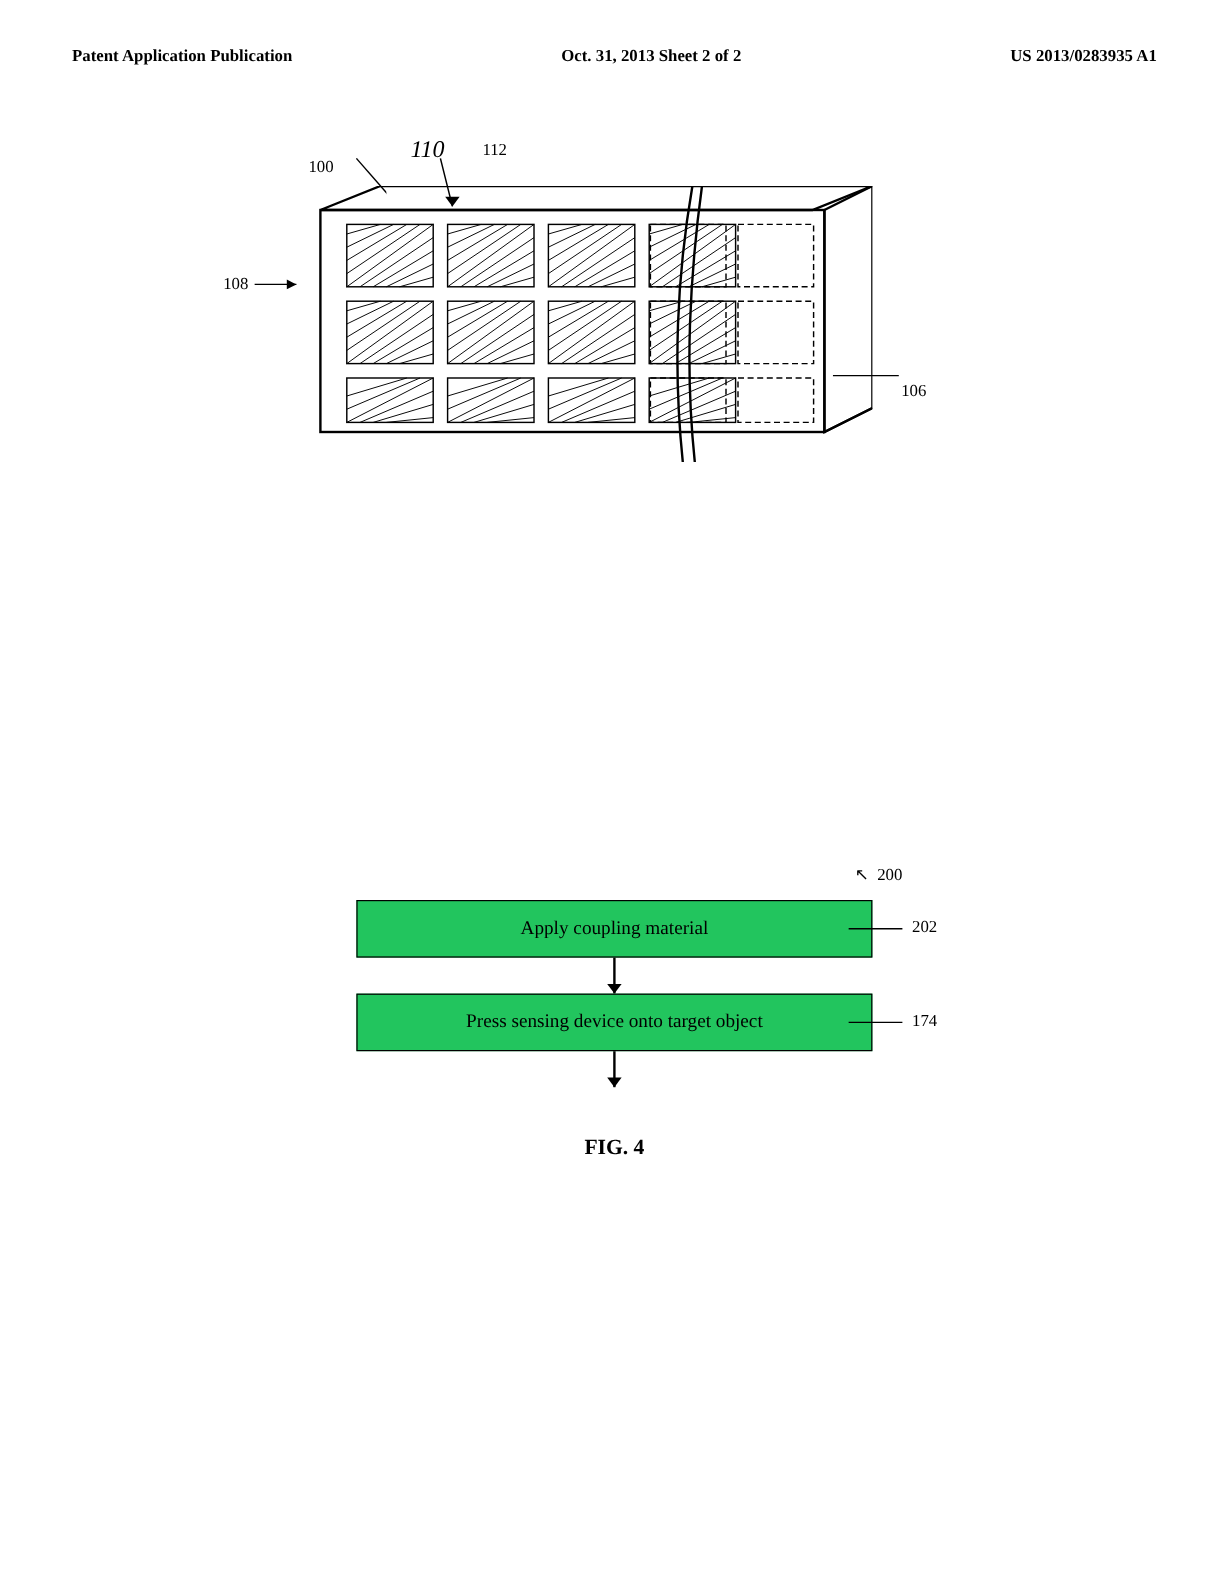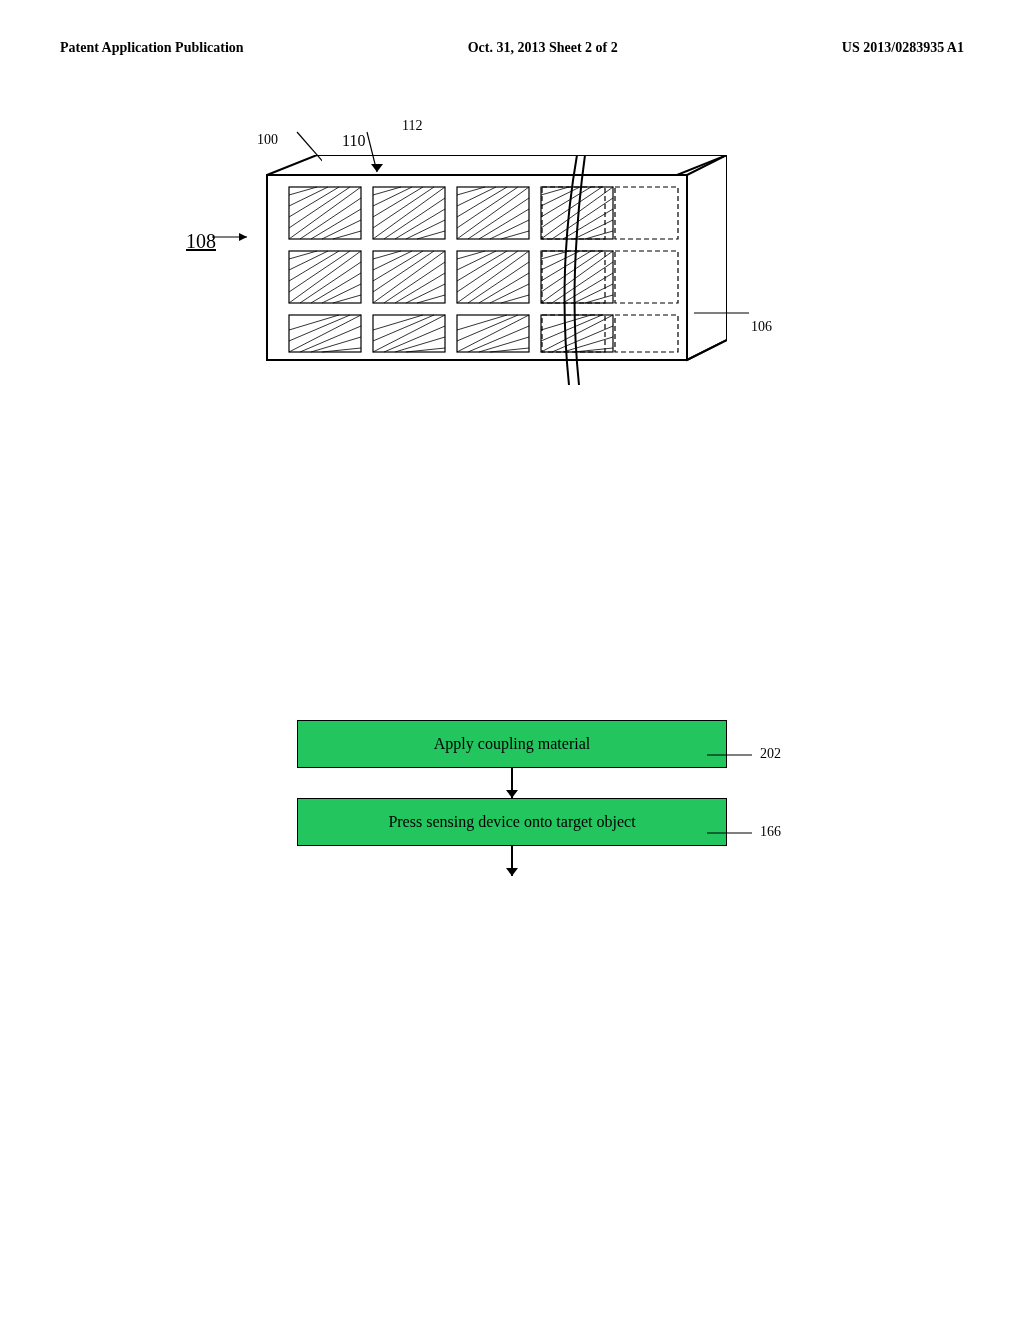--- a/index.html
+++ b/index.html
@@ -65,21 +65,20 @@
       position: relative;
     }
 
     .flow-ref {
       position: absolute;
       right: -55px;
       top: 50%;
       transform: translateY(-50%);
       font-size: 14px;
       white-space: nowrap;
-      margin-top: 10px;
     }
 
     .flow-connector {
       width: 2px;
       height: 30px;
       background: #000;
       position: relative;
       display: flex;
       justify-content: center;
     }
@@ -115,29 +114,29 @@
 
   <div style="position:relative; height: 300px; width: 600px; margin-left: -30px;">
 
     <span style="position:absolute; left:75px; top:22px; font-size:14px;">100</span>
 
     <svg style="position:absolute; left:60px; top:10px; width:80px; height:60px;">
       <line x1="55" y1="12" x2="90" y2="52" stroke="#000" stroke-width="1.2"></line>
       <polygon points="90,52 82,46 96,46" fill="#000"></polygon>
     </svg>
 
-    <span style="position:absolute; left:160px; top:22px; font-size:16px;">110</span>
+    <span style="position:absolute; left:160px; top:4px; font-size:20px;font-style:italic;">110</span>
     <svg style="position:absolute; left:155px; top:10px; width:60px; height:60px;">
       <line x1="30" y1="12" x2="40" y2="52" stroke="#000" stroke-width="1.2"></line>
       <polygon points="40,52 34,44 46,44" fill="#000"></polygon>
     </svg>
 
     <span style="position:absolute; left:220px; top:8px; font-size:14px;">112</span>
 
-    <span style="position:absolute; left:4px; top:120px; font-size:20px;text-decoration:underline;">108</span>
+    <span style="position:absolute; left:4px; top:120px; font-size:14px;">108</span>
     <svg style="position:absolute; left:30px; top:120px; width:40px; height:14px;">
       <line x1="0" y1="7" x2="35" y2="7" stroke="#000" stroke-width="1.2"></line>
       <polygon points="35,7 27,3 27,11" fill="#000"></polygon>
     </svg>
 
     <svg style="position:absolute; left:55px; top:45px; width:490px; height:230px;" viewBox="0 0 490 230">
 
       <rect x="30" y="20" width="420" height="185" fill="none" stroke="#000" stroke-width="2"></rect>
 
       <polygon points="30,20 80,0 490,0 440,20" fill="none" stroke="#000" stroke-width="2"></polygon>
@@ -304,20 +303,25 @@
     <svg style="position:absolute; right:28px; bottom:90px; width:60px; height:14px;">
       <line x1="0" y1="7" x2="55" y2="7" stroke="#000" stroke-width="1.2"></line>
     </svg>
 
   </div>
 
 </div>
 
 <div class="fig4-container">
 
+  <div style="position:relative; height:30px;">
+    <span style="position:absolute; right:40px; top:0; font-size:14px;">
+      ↖ &nbsp;<span>200</span>
+    </span>
+  </div>
 
   <div class="flowchart">
 
     <div class="flow-box" style="position:relative;">
       <span>Apply coupling material</span>
       <span class="flow-ref">
         <svg width="50" height="14" style="display:inline-block; vertical-align:middle;">
           <line x1="0" y1="7" x2="45" y2="7" stroke="#000" stroke-width="1.2"></line>
         </svg>
         <span>202</span>
@@ -325,21 +329,22 @@
     </div>
 
     <div class="flow-connector"></div>
 
     <div class="flow-box" style="position:relative;">
       <span>Press sensing device onto target object</span>
       <span class="flow-ref">
         <svg width="50" height="14" style="display:inline-block; vertical-align:middle;">
           <line x1="0" y1="7" x2="45" y2="7" stroke="#000" stroke-width="1.2"></line>
         </svg>
-        <span>166</span>
+        <span>174</span>
       </span>
     </div>
 
     <div class="flow-connector"></div>
 
   </div>
 
+  <div class="fig4-caption">FIG. 4</div>
 </div>
 
 </body></html>

